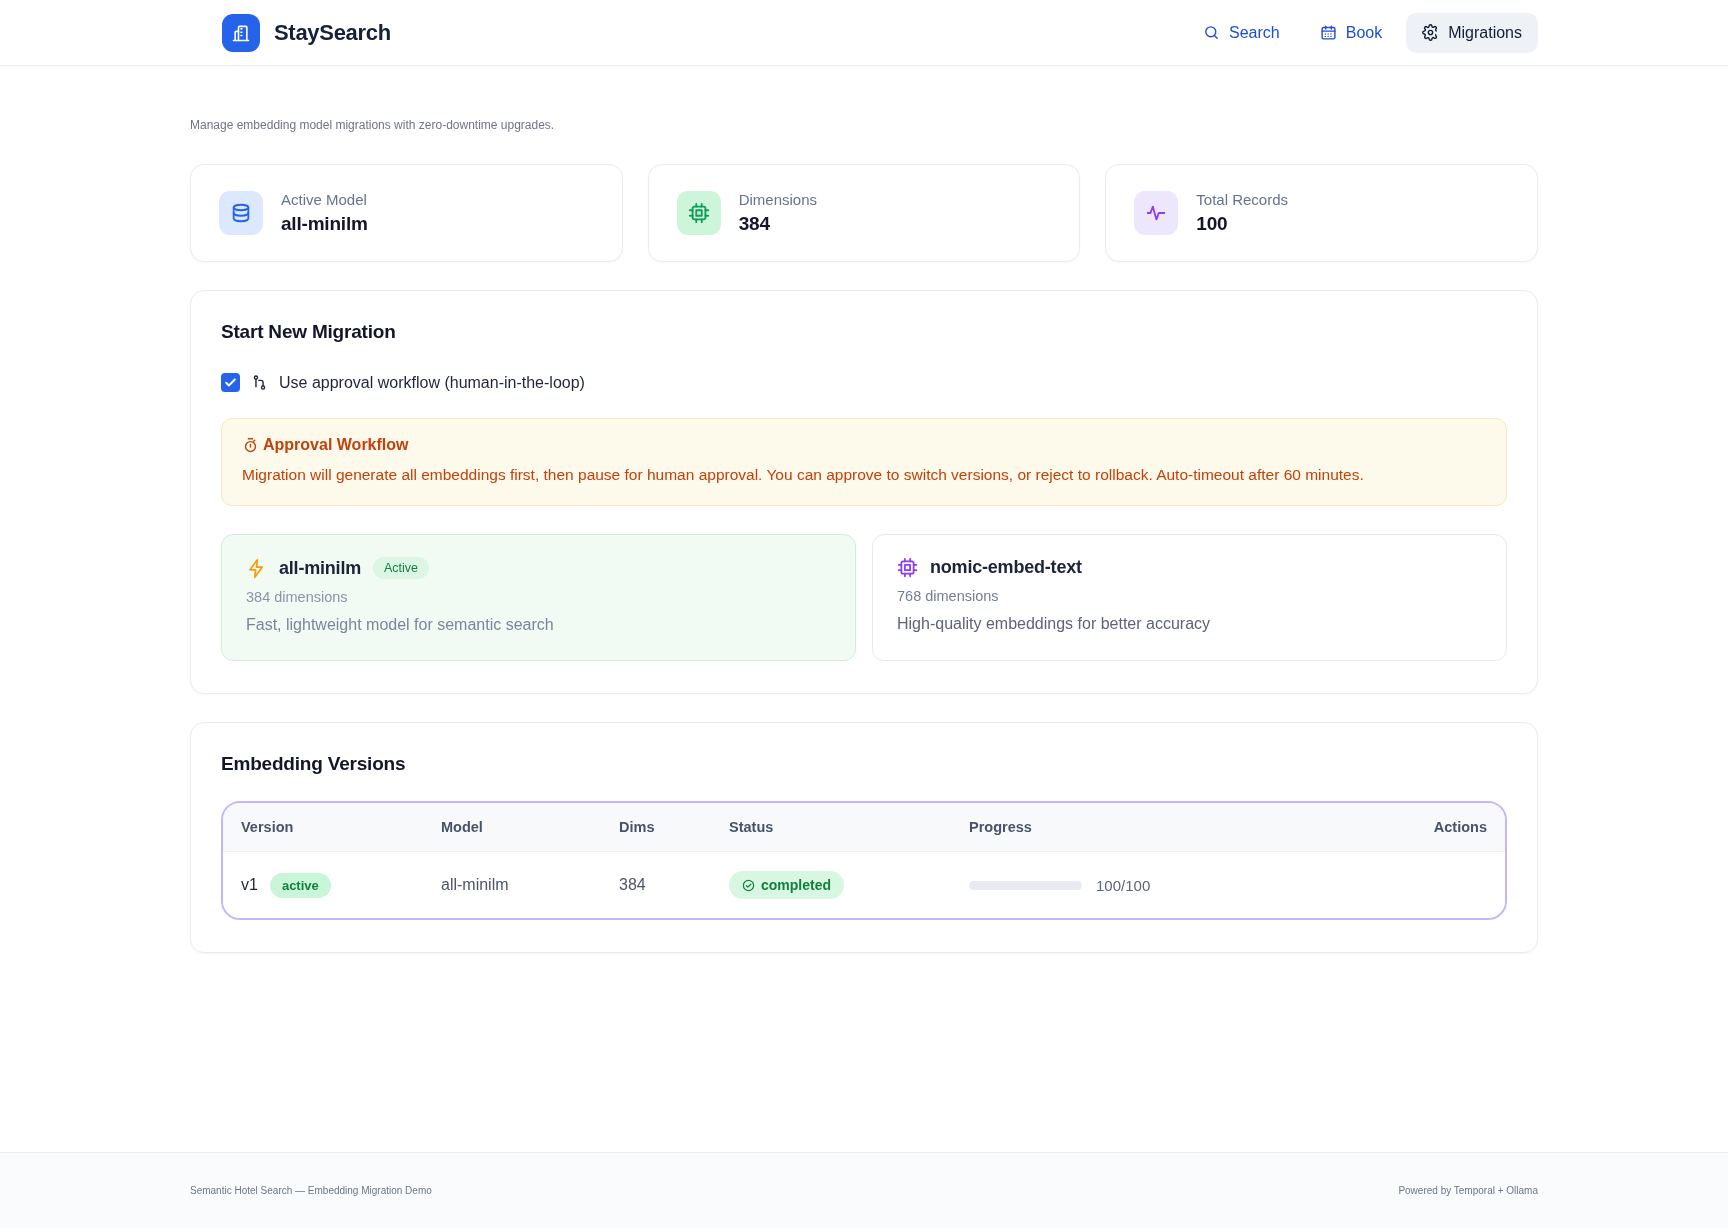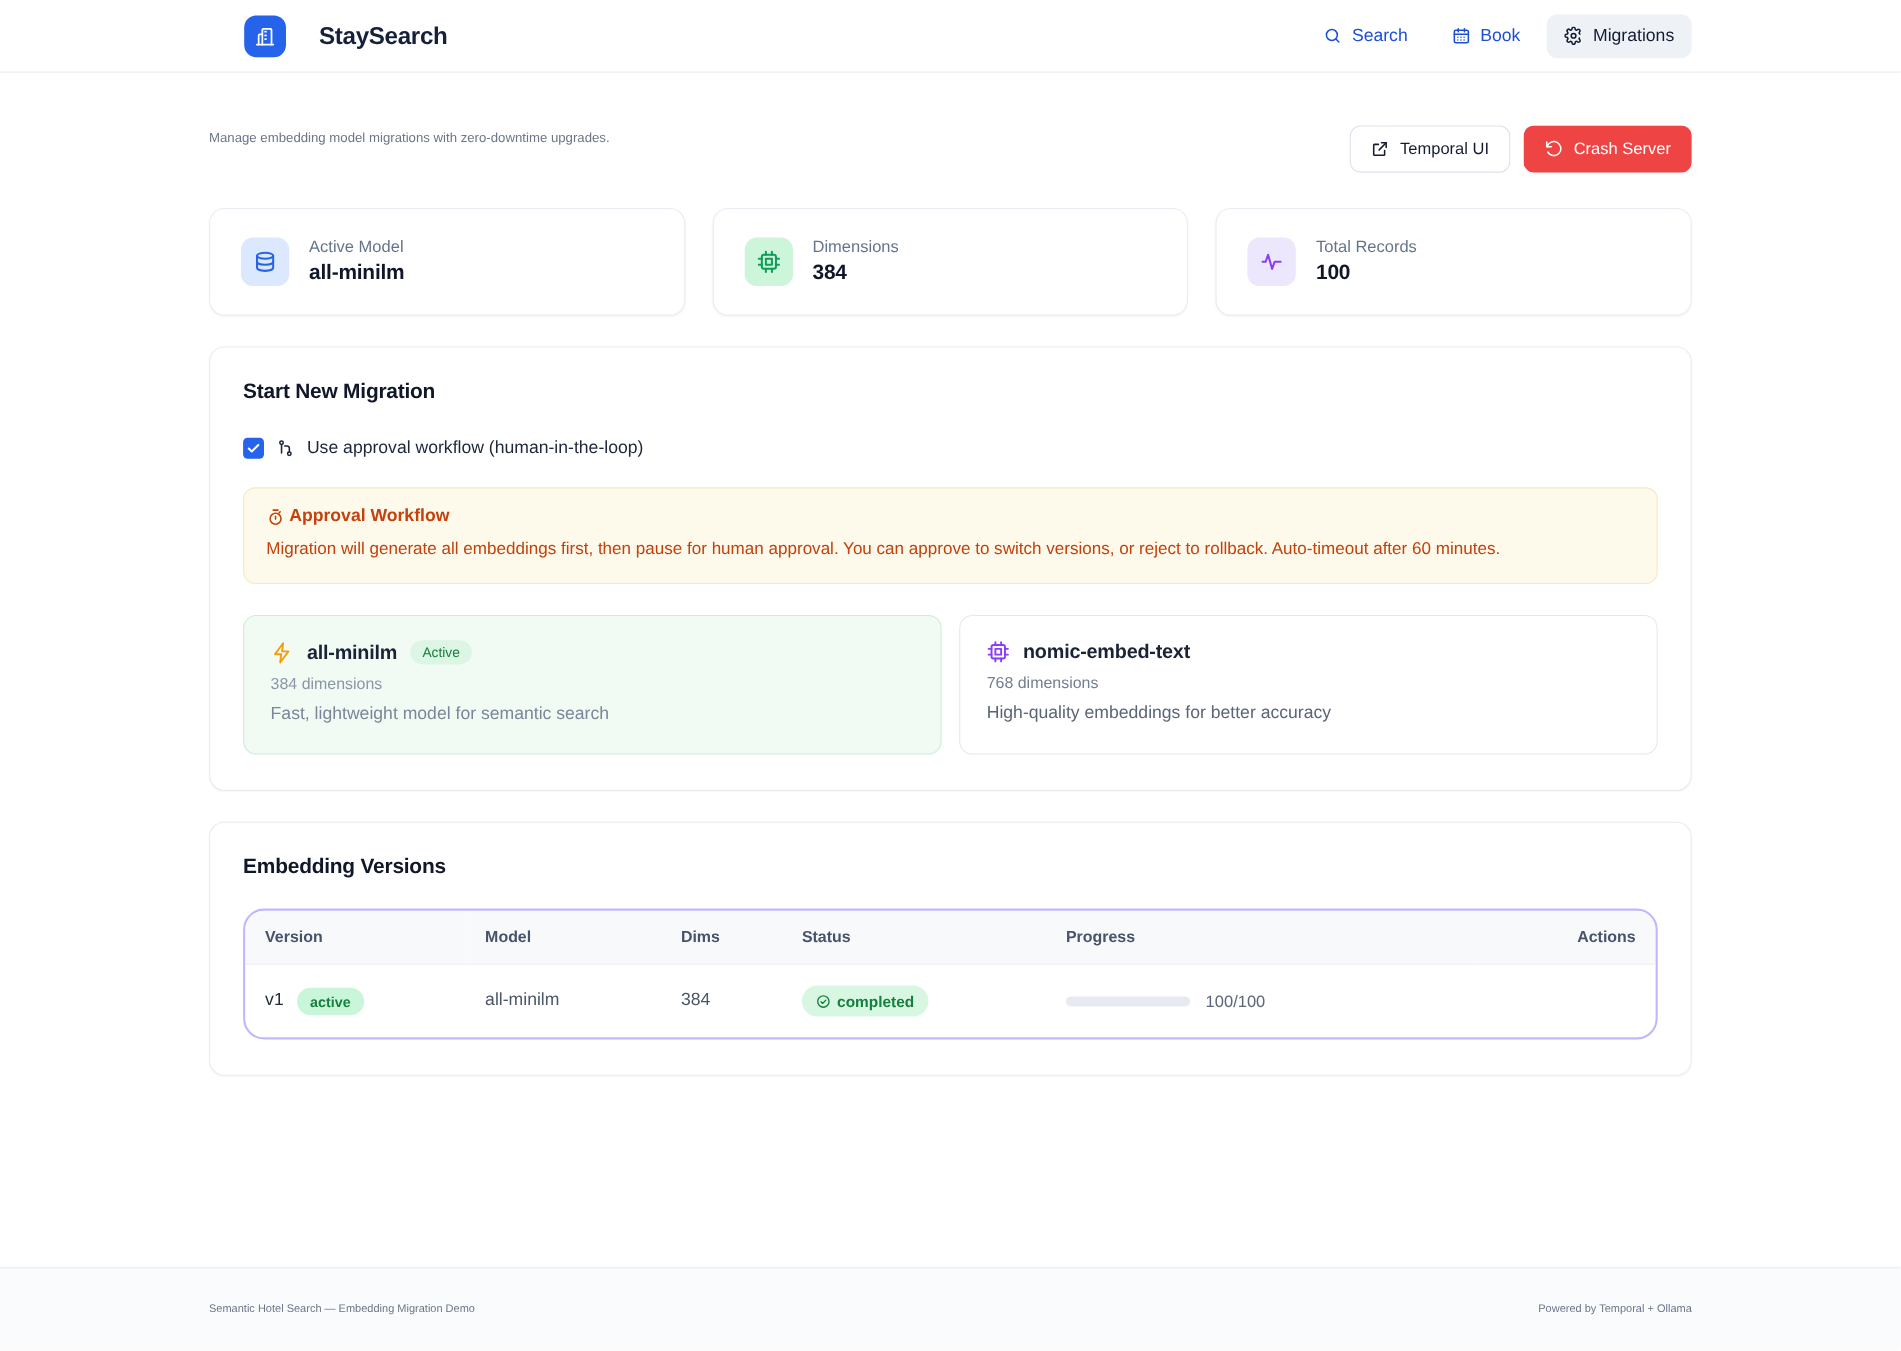--- a/index.html
+++ b/index.html
@@ -14,21 +14,21 @@
 
   
   .topnav {
     height: 66px;
     border-bottom: 1px solid #e8ecf1;
     display: flex;
     align-items: center;
     padding: 0 190px;
     background: #fff;
   }
-  .brand { display: flex; align-items: center; gap: 30px; padding-left: 32px; }
+  .brand { display: flex; align-items: center; gap: 14px; padding-left: 32px; }
   .brand-logo {
     width: 38px; height: 38px;
     border-radius: 11px;
     background: #2563eb;
     display: flex; align-items: center; justify-content: center;
   }
   .brand-name {
     font-size: 22px;
     font-weight: bold;
     color: #15203a;
@@ -308,41 +308,20 @@
       <span>Migrations</span>
     </div>
   </div>
 </div>
 
 <div class="page">
 
   <div class="page-head">
     <div>
       <div class="page-sub">Manage embedding model migrations with zero-downtime upgrades.</div>
-    </div>
-    <div class="head-actions">
-      <div class="btn btn-outline">
-        <span>
-          <svg width="17" height="17" viewBox="0 0 24 24" fill="none" stroke="#151d30" stroke-width="2" stroke-linecap="round" stroke-linejoin="round">
-            <path d="M14 4h6v6"></path>
-              <path d="M20 4L11 13"></path>
-            <path d="M18 14v5a1 1 0 0 1-1 1H5a1 1 0 0 1-1-1V7a1 1 0 0 1 1-1h5"></path>
-          </svg>
-        </span>
-        <span>Temporal UI</span>
-      </div>
-      <div class="btn btn-danger">
-        <span>
-          <svg width="17" height="17" viewBox="0 0 24 24" fill="none" stroke="#fff" stroke-width="2" stroke-linecap="round" stroke-linejoin="round">
-            <path d="M3 3v6h6"></path>
-            <path d="M3.5 9a9 9 0 1 1 .9 7"></path>
-          </svg>
-        </span>
-        <span>Crash Server</span>
-      </div>
     </div>
   </div>
 
   <div class="stats">
     <div class="stat-card">
       <span class="stat-icon" style="background:#dbe8fe">
         <svg width="22" height="22" viewBox="0 0 24 24" fill="none" stroke="#2563eb" stroke-width="2" stroke-linecap="round" stroke-linejoin="round">
           <ellipse cx="12" cy="6" rx="8" ry="3"></ellipse>
           <path d="M4 6v12c0 1.66 3.58 3 8 3s8-1.34 8-3V6"></path>
           <path d="M4 12c0 1.66 3.58 3 8 3s8-1.34 8-3"></path>

